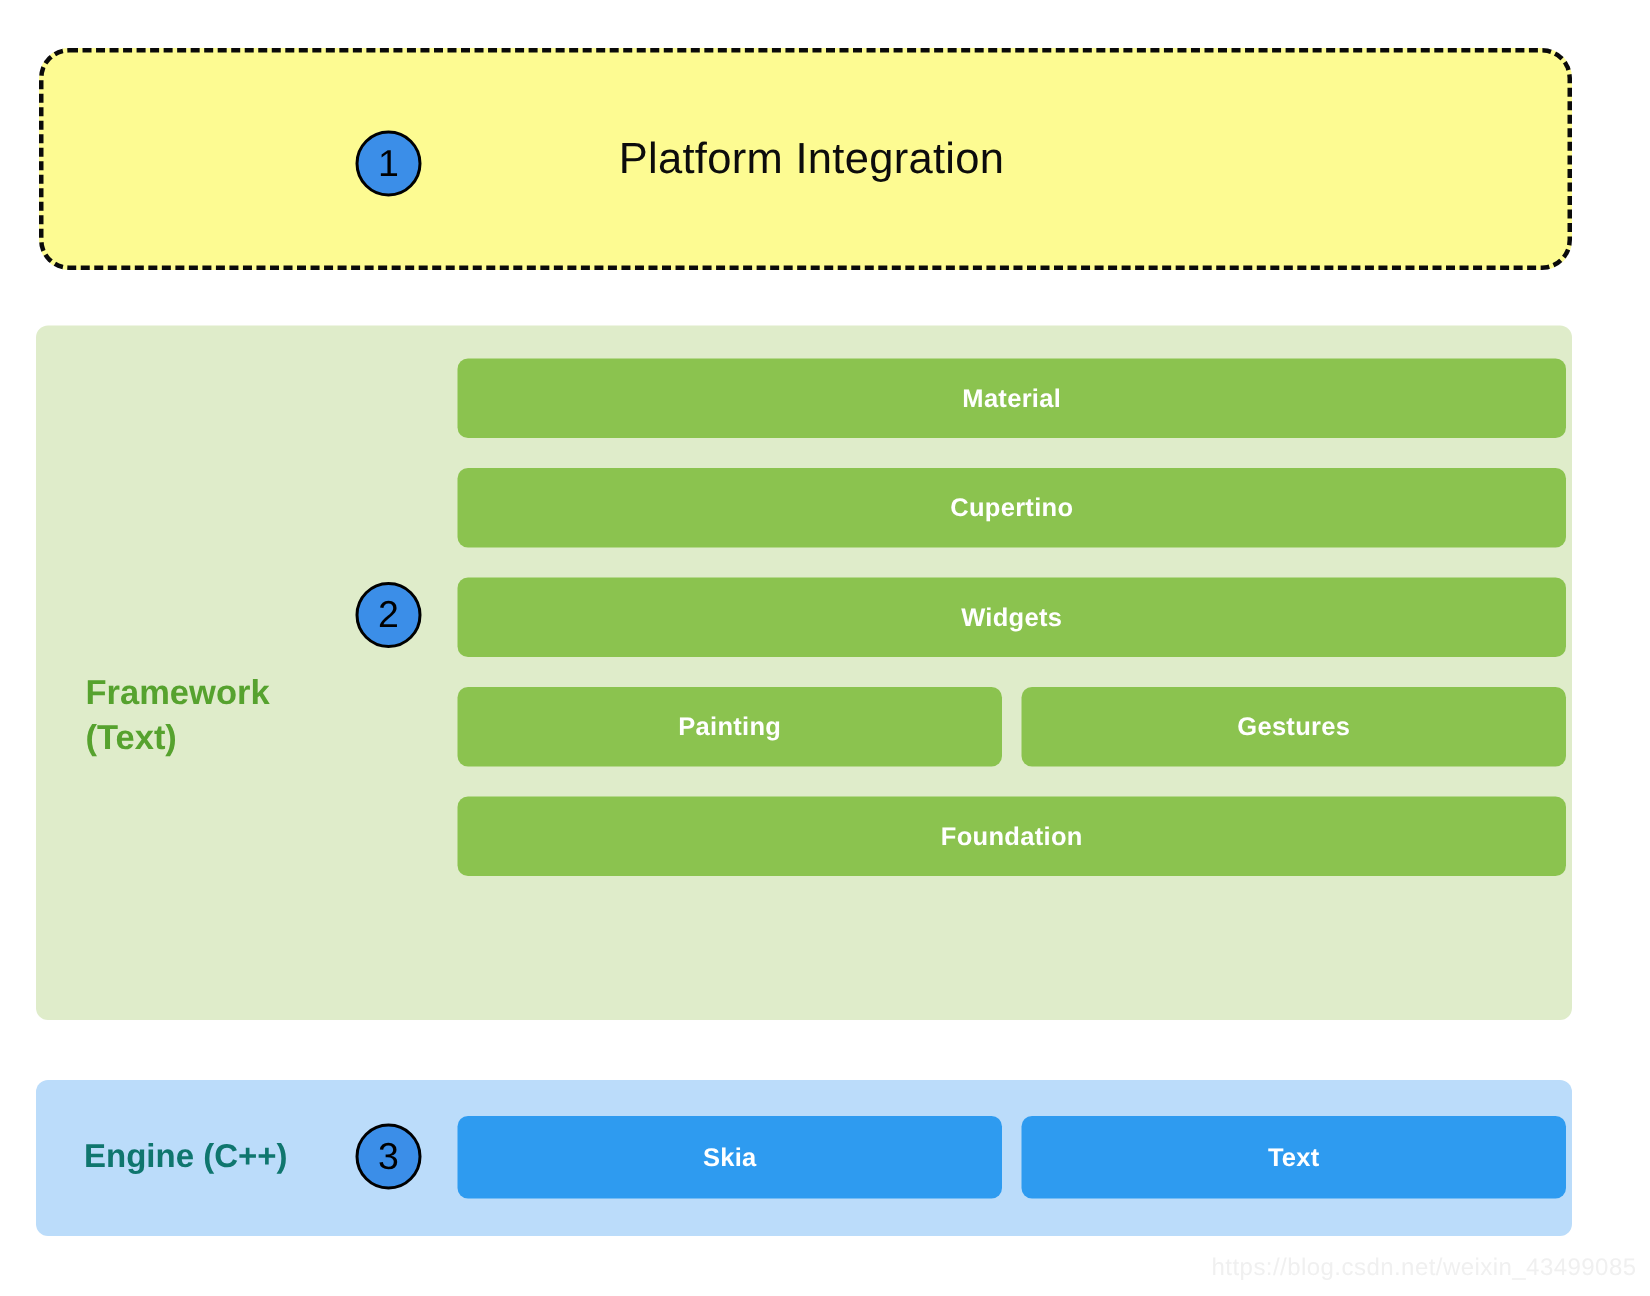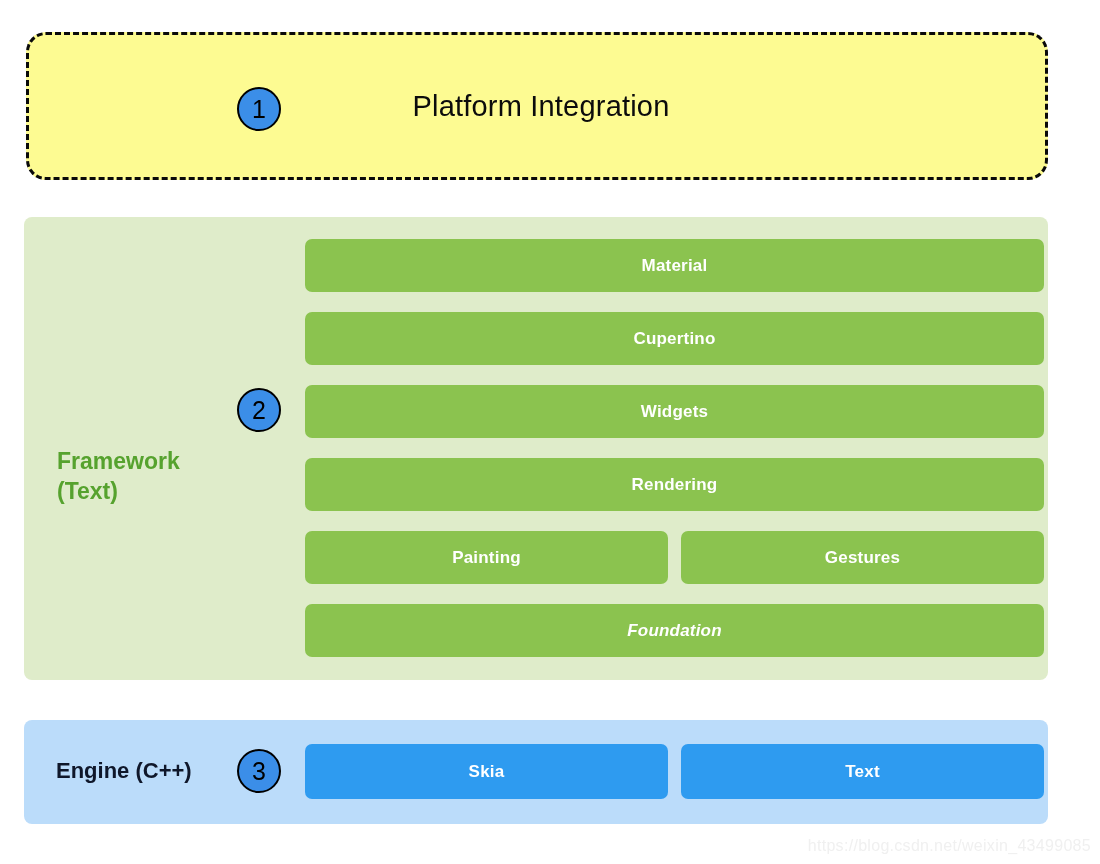--- a/index.html
+++ b/index.html
@@ -99,21 +99,21 @@
     position: absolute;
     left: 305px;
     top: 239px;
     width: 739px;
   }
   .fw-row {
     display: flex;
     gap: 13px;
     margin-bottom: 20px;
   }
-  .fw-row:last-child { margin-bottom: 0; font-style: italic; }
+  .fw-row:last-child { margin-bottom: 0; }
   .fw-box {
     flex: 1;
     height: 53px;
     background: #8bc34f;
     border-radius: 7px;
     display: flex;
     align-items: center;
     justify-content: center;
     color: #ffffff;
     font-size: 17px;
@@ -132,21 +132,21 @@
     background: #bbdcfa;
     border-radius: 8px;
     box-sizing: border-box;
   }
   .engine-label {
     position: absolute;
     left: 56px;
     top: 758px;
     font-size: 22px;
     font-weight: bold;
-    color: #0f172a;
+    color: #0f766e;
     white-space: nowrap;
     z-index: 4;
   }
   .eng-stack {
     position: absolute;
     left: 305px;
     top: 744px;
     width: 739px;
   }
   .eng-row {
@@ -202,23 +202,20 @@
     <div class="fw-row">
       <div class="fw-box">Material</div>
     </div>
     <div class="fw-row">
       <div class="fw-box">Cupertino</div>
     </div>
     <div class="fw-row">
       <div class="fw-box">Widgets</div>
     </div>
     <div class="fw-row">
-      <div class="fw-box">Rendering</div>
-    </div>
-    <div class="fw-row">
       <div class="fw-box">Painting</div>
       <div class="fw-box">Gestures</div>
     </div>
     <div class="fw-row">
       <div class="fw-box">Foundation</div>
     </div>
   </div>
 
   <div class="engine-panel"></div>
 

